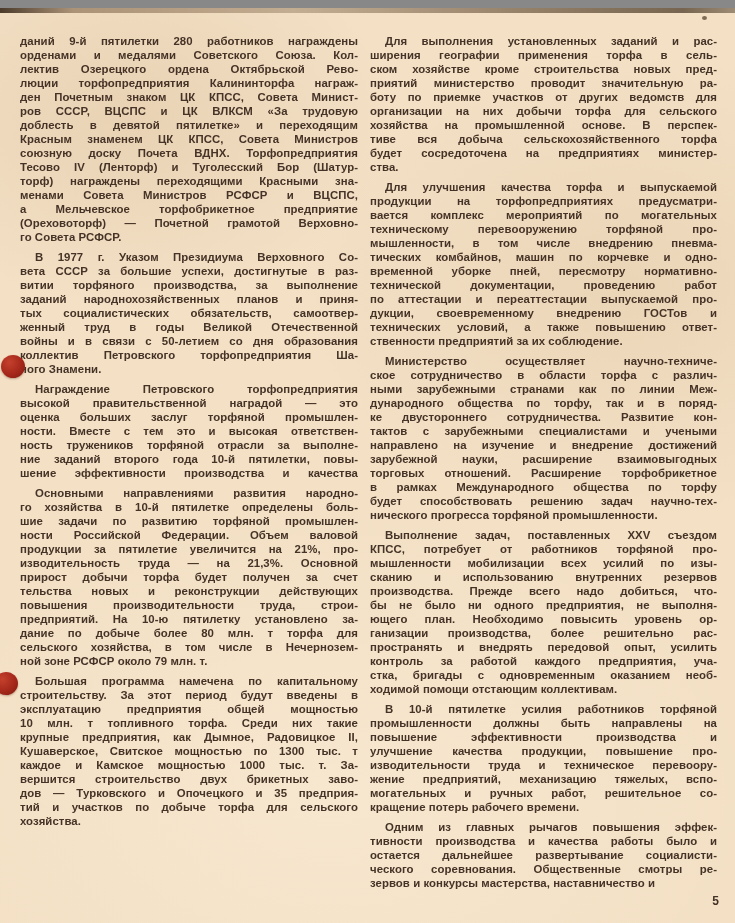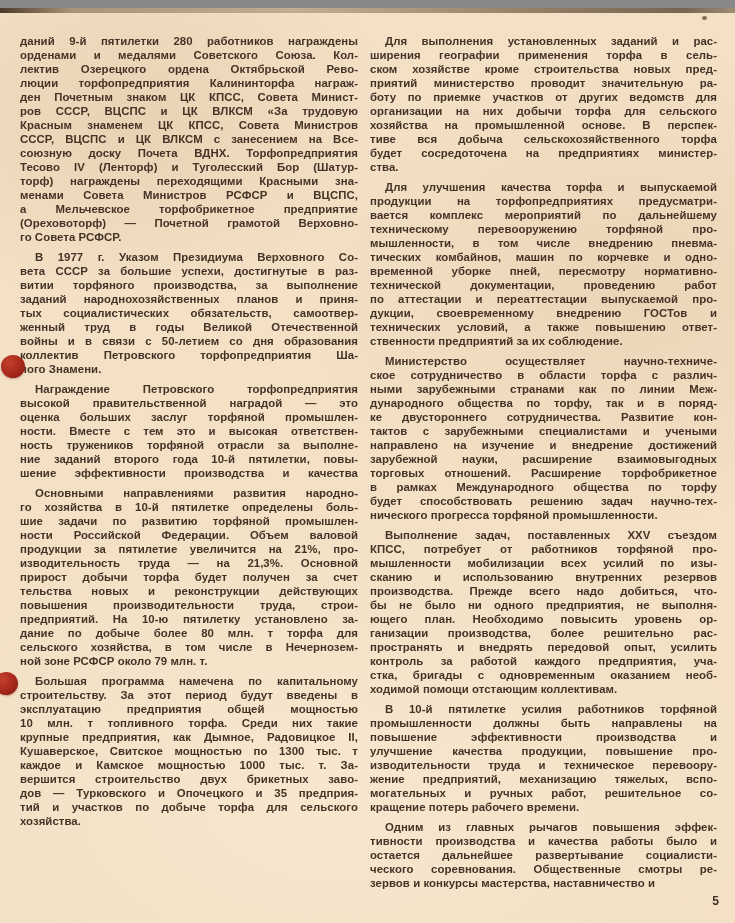--- a/index.html
+++ b/index.html
@@ -62,22 +62,22 @@
   <div class="corner-speck"></div>
 
   <div class="col col-left">
       <div class="para">
         <div class="line">даний 9-й пятилетки 280 работников награждены</div>
         <div class="line">орденами и медалями Советского Союза. Кол-</div>
         <div class="line">лектив Озерецкого ордена Октябрьской Рево-</div>
         <div class="line">люции торфопредприятия Калининторфа награж-</div>
         <div class="line">ден Почетным знаком ЦК КПСС, Совета Минист-</div>
         <div class="line">ров СССР, ВЦСПС и ЦК ВЛКСМ «За трудовую</div>
+        <div class="line">доблесть в девятой пятилетке» и переходящим</div>
         <div class="line">Красным знаменем ЦК КПСС, Совета Министров</div>
-        <div class="line">СССР, ВЦСПС и ЦК ВЛКСМ с занесением на Все-</div>
         <div class="line">союзную доску Почета ВДНХ. Торфопредприятия</div>
         <div class="line">Тесово IV (Ленторф) и Туголесский Бор (Шатур-</div>
         <div class="line">торф) награждены переходящими Красными зна-</div>
         <div class="line">менами Совета Министров РСФСР и ВЦСПС,</div>
         <div class="line">а Мельчевское торфобрикетное предприятие</div>
         <div class="line">(Ореховоторф) — Почетной грамотой Верховно-</div>
         <div class="line last">го Совета РСФСР.</div>
       </div>
       <div class="para">
         <div class="line indent">В 1977 г. Указом Президиума Верховного Со-</div>
@@ -137,21 +137,21 @@
         <div class="line">боту по приемке участков от других ведомств для</div>
         <div class="line">организации на них добычи торфа для сельского</div>
         <div class="line">хозяйства на промышленной основе. В перспек-</div>
         <div class="line">тиве вся добыча сельскохозяйственного торфа</div>
         <div class="line">будет сосредоточена на предприятиях министер-</div>
         <div class="line last">ства.</div>
       </div>
       <div class="para">
         <div class="line indent">Для улучшения качества торфа и выпускаемой</div>
         <div class="line">продукции на торфопредприятиях предусматри-</div>
-        <div class="line">вается комплекс мероприятий по дальнейшему</div>
+        <div class="line">вается комплекс мероприятий по могательных</div>
         <div class="line">техническому перевооружению торфяной про-</div>
         <div class="line">мышленности, в том числе внедрению пневма-</div>
         <div class="line">тических комбайнов, машин по корчевке и одно-</div>
         <div class="line">временной уборке пней, пересмотру нормативно-</div>
         <div class="line">технической документации, проведению работ</div>
         <div class="line">по аттестации и переаттестации выпускаемой про-</div>
         <div class="line">дукции, своевременному внедрению ГОСТов и</div>
         <div class="line">технических условий, а также повышению ответ-</div>
         <div class="line last">ственности предприятий за их соблюдение.</div>
       </div>

